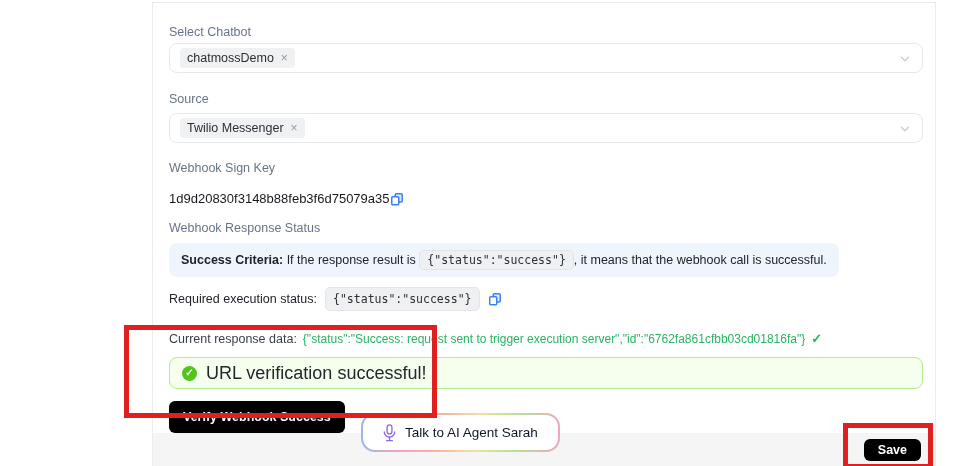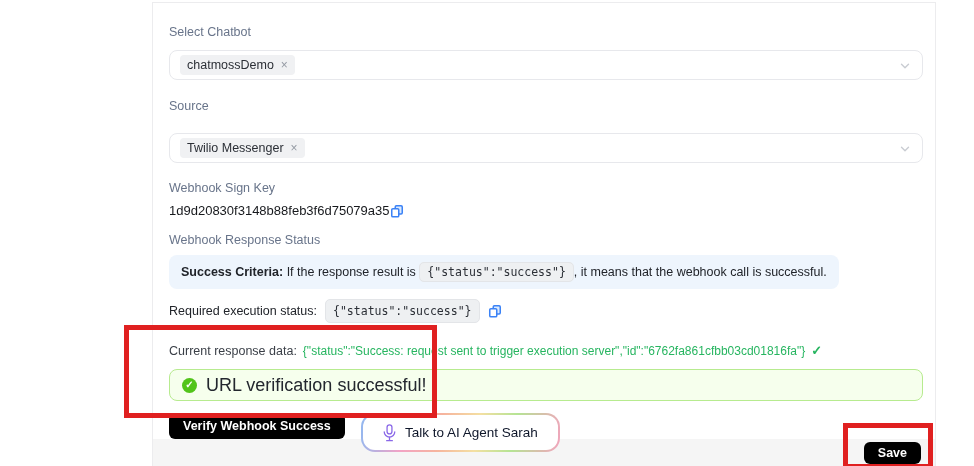--- a/index.html
+++ b/index.html
@@ -3,46 +3,46 @@
 <meta charset="utf-8">
 <style>
   * { margin:0; padding:0; box-sizing:border-box; }
   html,body { width:974px; height:466px; background:#ffffff; overflow:hidden;
               font-family:"Liberation Sans", sans-serif; }
   .panel { position:absolute; left:152px; top:2px; width:784px; height:464px;
            border-left:1px solid #ececee; border-right:1px solid #ececee; border-top:1px solid #ececee;
            display:flex; flex-direction:column; background:#ffffff; }
   .content { flex:1; padding:0 12px 0 16px; }
   .field-label { margin-top:22px; font-size:12.5px; color:#68748a; line-height:15px; }
-  .select-box { margin-top:10px; height:30px; width:100%; border:1px solid #e7e8ec; border-radius:8px;
+  .select-box { margin-top:3px; height:30px; width:100%; border:1px solid #e7e8ec; border-radius:8px;
                 display:flex; align-items:center; padding:0 10px; position:relative; background:#fff; cursor:pointer; }
   .tag { background:#f0f1f3; border-radius:4px; padding:2px 7px; font-size:12.5px; color:#2b2f36;
          display:inline-flex; align-items:center; line-height:16px; }
   .tag .x { margin-left:7px; color:#949aa3; font-size:12px; cursor:pointer; }
   .chevron { position:absolute; right:10px; top:8px; }
   .mt19 { margin-top:19px; } .mt18 { margin-top:18px; } .mt14 { margin-top:14px; }
-  .key-row { margin-top:7px; font-size:13px; color:#17191d; display:flex; align-items:center; line-height:16px; }
+  .key-row { margin-top:15px; font-size:13px; color:#17191d; display:flex; align-items:center; line-height:16px; }
   .copy-icon { cursor:pointer; display:inline-flex; }
   .info-box { margin-top:7px; display:inline-block; background:#eef5fd; border-radius:8px;
               padding:8px 12px; font-size:12.5px; color:#21242a; line-height:18px; }
   .info-box b { font-weight:700; }
   .code-chip { font-family:"DejaVu Sans Mono", monospace; font-size:11.5px; background:#eef0f2;
                border:1px solid #e3e5e8; border-radius:5px; padding:2px 7px; color:#2b2f36; }
   .req-row { margin-top:10px; font-size:12.5px; color:#21242a; display:flex; align-items:center; gap:8px; line-height:18px; }
   .cur-row { margin-top:20px; font-size:12.5px; color:#3a3f47; display:flex; align-items:flex-end; gap:6px; line-height:16px; white-space:nowrap; }
   .cur-val { color:#27b560; font-size:12px; }
   .cur-check { color:#27b560; font-size:13px; font-weight:700; }
   .alert-success { margin-top:10px; height:32px; width:100%; background:#f6ffed; border:1px solid #b7eb8f;
                    border-radius:8px; display:flex; align-items:center; gap:9px; padding:0 12px; }
   .alert-icon { width:15px; height:15px; border-radius:50%; background:#52c41a; color:#fff; font-size:10px;
                 font-weight:700; display:flex; align-items:center; justify-content:center; line-height:1; flex:0 0 auto; }
   .alert-text { font-size:18px; color:#23272e; }
   .btn-verify { margin-top:12px; background:#000000; color:#ffffff; border:none; border-radius:6px;
                 font-family:"Liberation Sans", sans-serif; font-size:12.5px; font-weight:700;
-                padding:6px 14px; height:26px; cursor:pointer; }
+                padding:6px 14px; height:32px; cursor:pointer; }
   .footer { height:36px; background:#f5f5f5; display:flex; align-items:center; justify-content:flex-end;
             padding-right:14px; }
   .btn-save { background:#000000; color:#ffffff; border:none; border-radius:6px;
               font-family:"Liberation Sans", sans-serif; font-size:12.5px; font-weight:700;
               padding:4px 14px; height:22px; cursor:pointer; }
   .annotation { position:absolute; border:5px solid #e02020; background:transparent; z-index:20; pointer-events:none; }
   .anno-verify { left:124px; top:325px; width:313px; height:93px; }
   .anno-save { left:843px; top:423px; width:90px; height:46px; }
   .voice-wrap { position:absolute; left:361px; top:413px; z-index:10; border-radius:14px; padding:2px;
                 background:linear-gradient(100deg,#8fb9f2 0%,#f2a3c6 22%,#f6b49e 40%,#f4dfa2 58%,#b5e494 76%,#f2a3bd 100%);
@@ -65,21 +65,21 @@
         <span class="x">×</span>
       </span>
       <span class="chevron">
         <svg width="14" height="14" viewBox="0 0 24 24" fill="none" stroke="#c9ccd2" stroke-width="2.4" stroke-linecap="round" stroke-linejoin="round">
             <polyline points="6 9 12 15 18 9"></polyline>
           </svg>
       </span>
     </div>
 
     <div class="field-label mt19">Source</div>
-    <div class="select-box" style="margin-top:19px;">
+    <div class="select-box" style="margin-top:6px;">
       <span class="tag">
         <span>Twilio Messenger</span>
         <span class="x">×</span>
       </span>
       <span class="chevron">
         <svg width="14" height="14" viewBox="0 0 24 24" fill="none" stroke="#c9ccd2" stroke-width="2.4" stroke-linecap="round" stroke-linejoin="round">
             <polyline points="6 9 12 15 18 9"></polyline>
           </svg>
       </span>
     </div>

